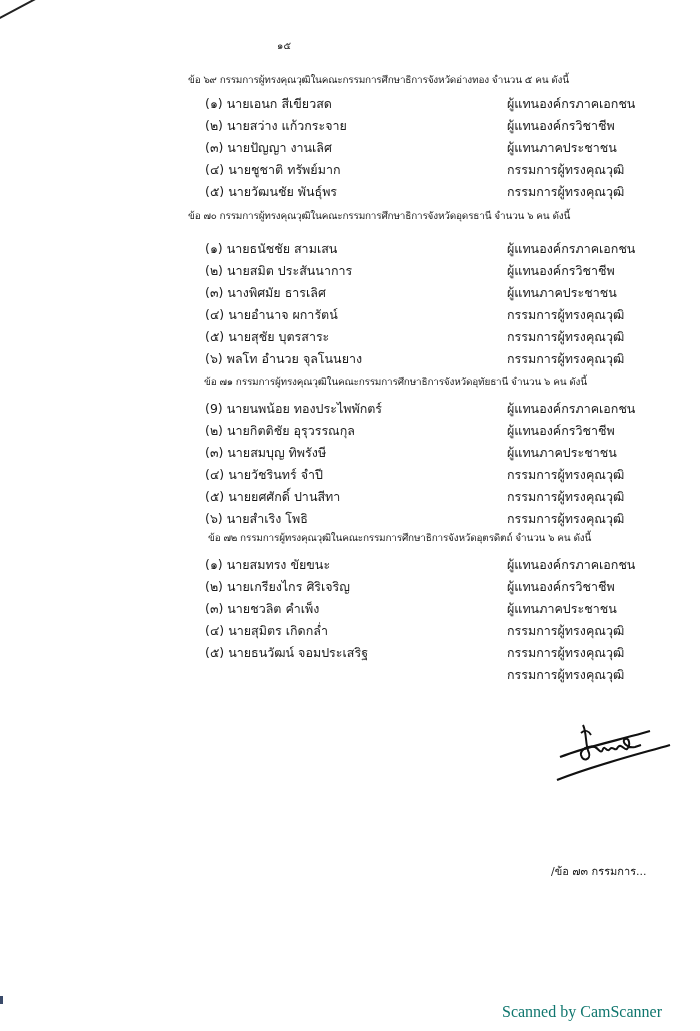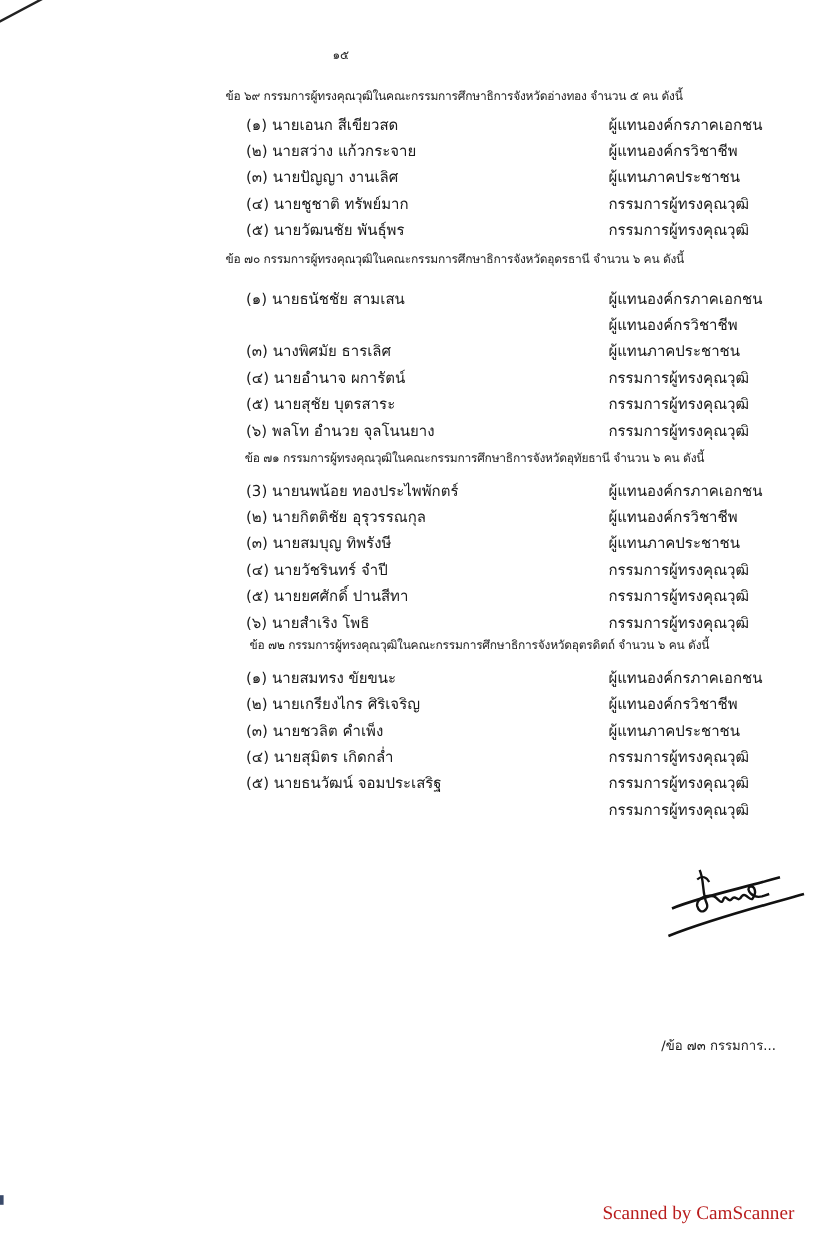--- a/index.html
+++ b/index.html
@@ -28,21 +28,21 @@
     }
     .row { position: absolute; left: 0; width: 671px; height: 20px; font-size: 12.5px; }
     .row .name { position: absolute; left: 205px; white-space: nowrap; }
     .row .role { position: absolute; left: 507px; white-space: nowrap; }
     .signature { position: absolute; left: 555px; top: 715px; width: 130px; height: 70px; }
     .continuation {
       position: absolute; left: 551px; top: 862px; font-size: 11px; white-space: nowrap;
     }
     .watermark {
       position: absolute; left: 502px; top: 1003px;
-      font-family: "Liberation Serif", serif; font-size: 16px; color: #b91c1c;
+      font-family: "Liberation Serif", serif; font-size: 16px; color: #0f766e;
       white-space: nowrap;
     }
     .edge-mark {
       position: absolute; left: 0; top: 996px; width: 3px; height: 8px; background: #3a4a6a;
     }
   </style>
 </head>
 <body>
 
 <div class="corner-line"></div>
@@ -72,20 +72,21 @@
   </div>
 </div>
 
 <div class="section" style="top:0;">
   <div class="section-title" style="left:146px; top:208px;">ข้อ ๗๐ กรรมการผู้ทรงคุณวุฒิในคณะกรรมการศึกษาธิการจังหวัดอุดรธานี จำนวน ๖ คน ดังนี้</div>
   <div class="row" style="top:239px;">
     <span class="name">(๑) นายธนัชชัย  สามเสน</span>
     <span class="role">ผู้แทนองค์กรภาคเอกชน</span>
   </div>
   <div class="row" style="top:261px;">
+    <span class="name">(๒) นายสมิต  ประสันนาการ</span>
     <span class="role">ผู้แทนองค์กรวิชาชีพ</span>
   </div>
   <div class="row" style="top:283px;">
     <span class="name">(๓) นางพิศมัย  ธารเลิศ</span>
     <span class="role">ผู้แทนภาคประชาชน</span>
   </div>
   <div class="row" style="top:305px;">
     <span class="name">(๔) นายอำนาจ  ผการัตน์</span>
     <span class="role">กรรมการผู้ทรงคุณวุฒิ</span>
   </div>
@@ -95,21 +96,21 @@
   </div>
   <div class="row" style="top:349px;">
     <span class="name">(๖) พลโท อำนวย  จุลโนนยาง</span>
     <span class="role">กรรมการผู้ทรงคุณวุฒิ</span>
   </div>
 </div>
 
 <div class="section" style="top:0;">
   <div class="section-title" style="left:162px; top:374px;text-align:right;">ข้อ ๗๑ กรรมการผู้ทรงคุณวุฒิในคณะกรรมการศึกษาธิการจังหวัดอุทัยธานี จำนวน ๖ คน ดังนี้</div>
   <div class="row" style="top:399px;">
-    <span class="name">(3) นายนพน้อย  ทองประไพพักตร์</span>
+    <span class="name">(9) นายนพน้อย  ทองประไพพักตร์</span>
     <span class="role">ผู้แทนองค์กรภาคเอกชน</span>
   </div>
   <div class="row" style="top:421px;">
     <span class="name">(๒) นายกิตติชัย  อุรุวรรณกุล</span>
     <span class="role">ผู้แทนองค์กรวิชาชีพ</span>
   </div>
   <div class="row" style="top:443px;">
     <span class="name">(๓) นายสมบุญ  ทิพรังษี</span>
     <span class="role">ผู้แทนภาคประชาชน</span>
   </div>

